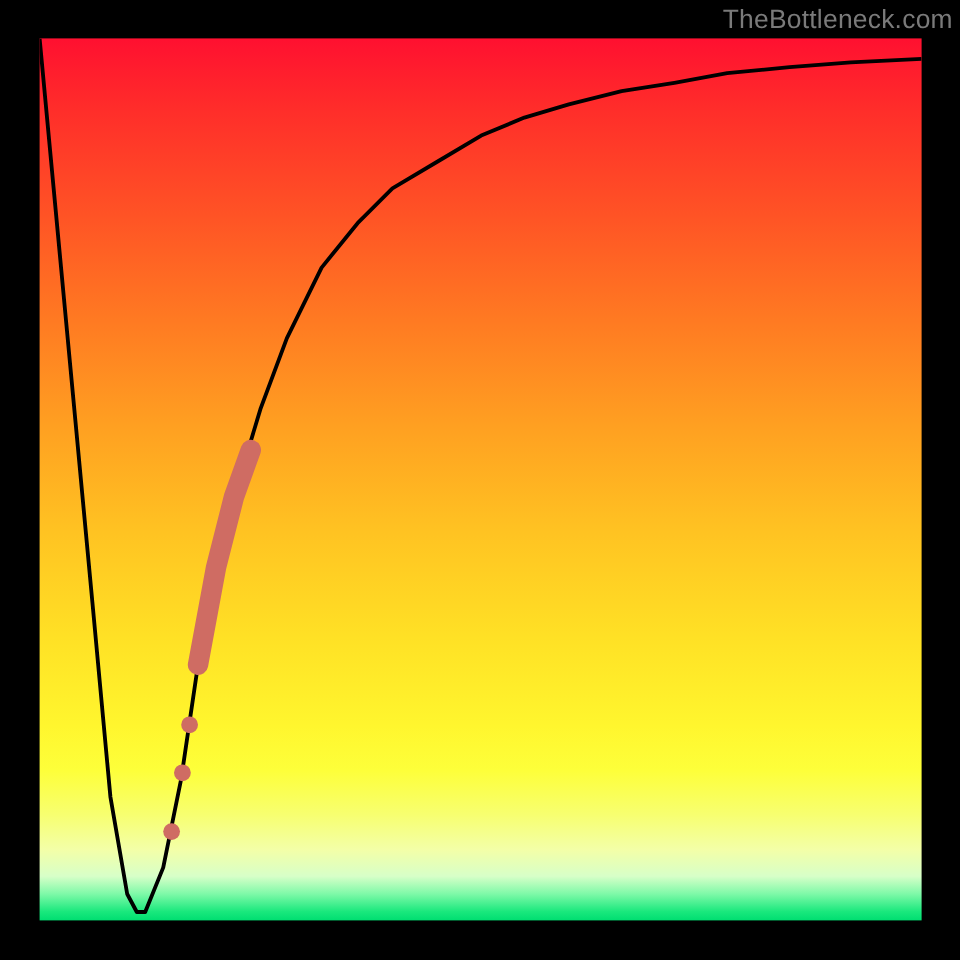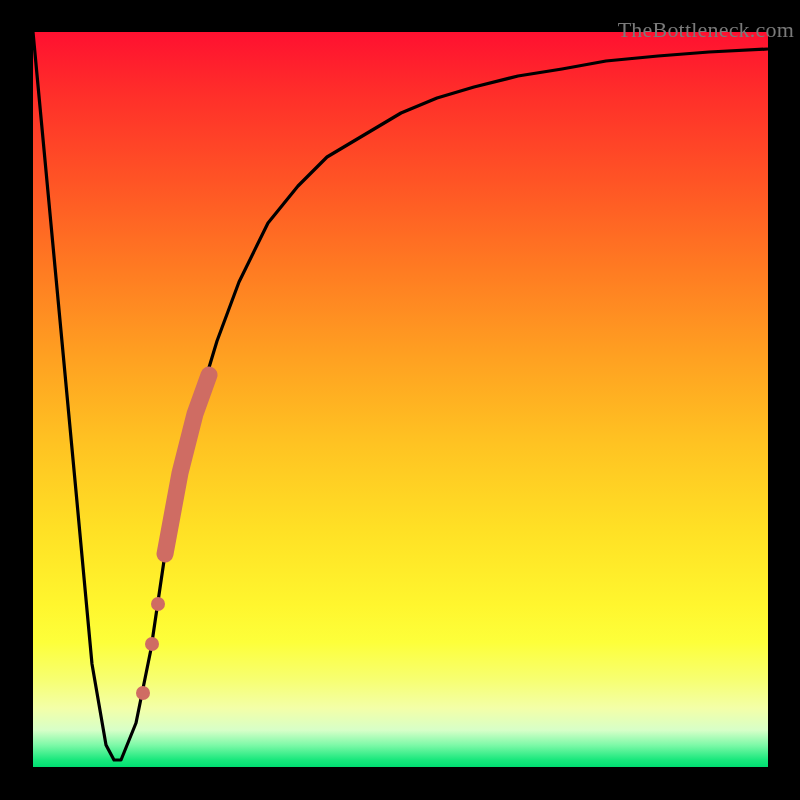--- a/index.html
+++ b/index.html
@@ -44,26 +44,25 @@
   svg.curve {
     position: absolute;
     left: 0;
     top: 0;
     width: 735px;
     height: 735px;
   }
   .attribution {
     position: absolute;
     right: 6px;
-    top: 17px;
+    top: 3px;
     color: #7a7a7a;
     font-size: 22px;
     font-weight: 500;
     letter-spacing: 0.2px;
-    font-family: Liberation Serif, serif;
   }
 </style>
 </head>
 <body>
 
 <div class="outer">
   <div class="plot">
     <svg class="curve" viewBox="0 0 735 735" preserveAspectRatio="none">
 
       <path d="M 0 0

